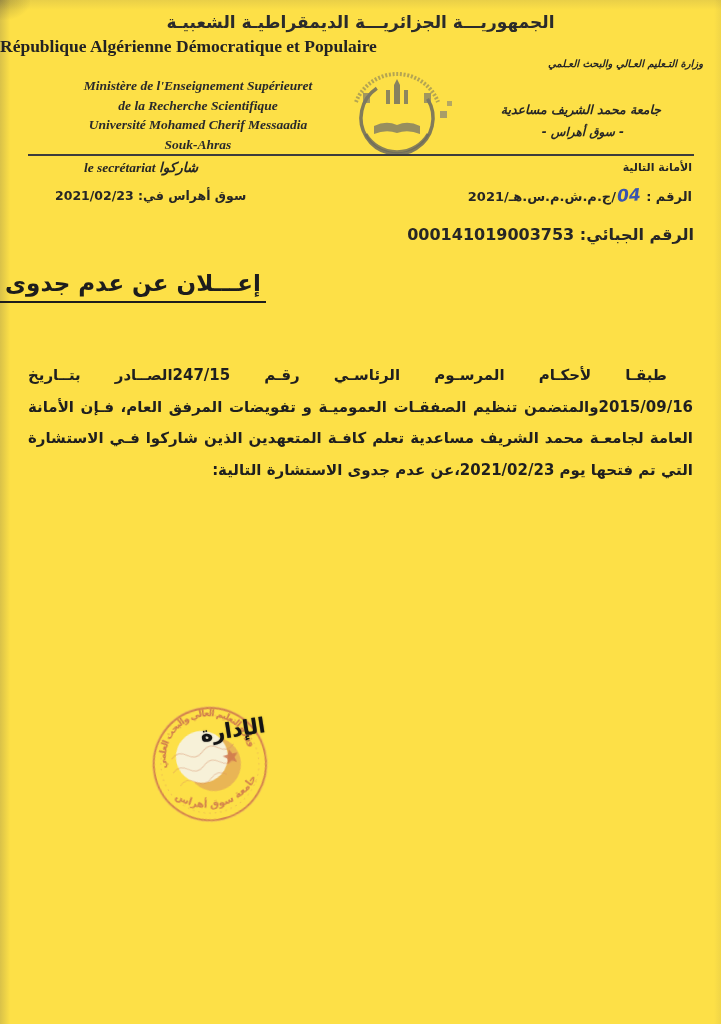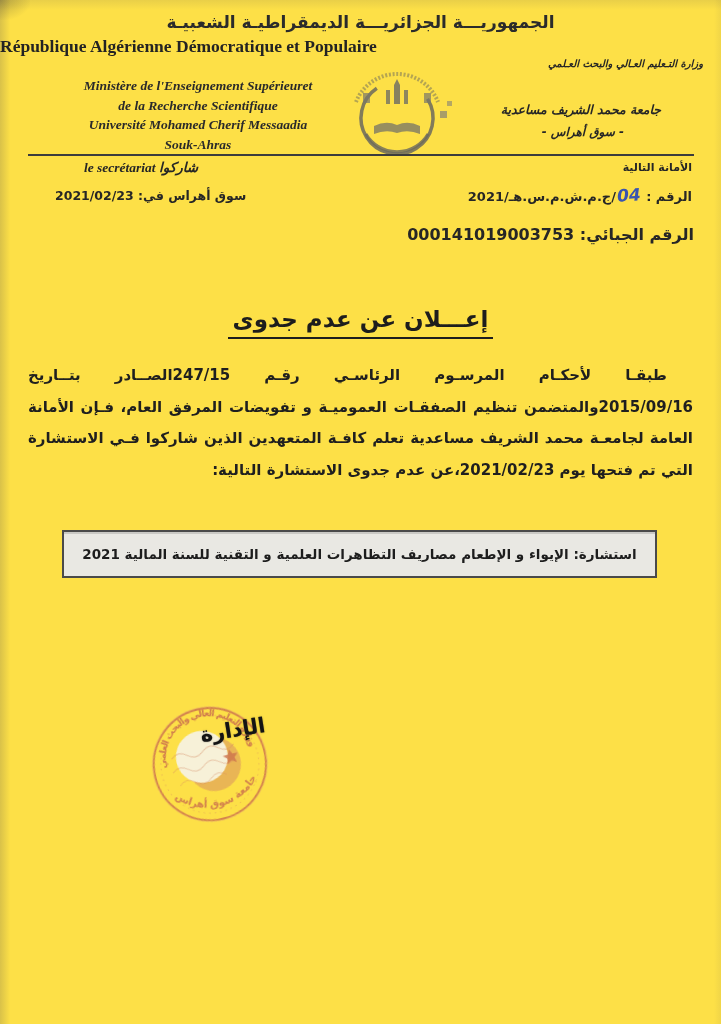--- a/index.html
+++ b/index.html
@@ -44,21 +44,21 @@
   .secretariat-fr { top:159px; left:84px; font-family:"Liberation Serif", serif;
                     font-style:italic; font-weight:bold; font-size:13.5px; }
   .secretariat-ar { top:161px; right:29px; font-size:11px; font-weight:bold; direction:rtl; }
 
   .place-date { top:188px; left:55px; font-size:12.5px; font-weight:bold; direction:rtl; }
   .ref-line   { top:185px; right:29px; font-size:13px; font-weight:bold; direction:rtl; }
   .ref-number { color:#3a55b0; font-size:17px; font-style:italic; font-weight:bold;
                 display:inline-block; transform:rotate(-4deg); padding:0 1px; }
   .tax-line   { top:225px; right:27px; font-size:16px; font-weight:bold; direction:rtl; }
 
-  .doc-title  { top:270px; left:0; width:100%; text-align:center; direction:rtl;margin-top:36px; }
+  .doc-title  { top:270px; left:0; width:100%; text-align:left; direction:rtl; }
   .doc-title span { font-size:23px; font-weight:bold; color:#1d1d1d;
                     border-bottom:2.5px solid #1d1d1d; padding:0 5px 5px; }
 
   .body-par { top:360px; left:28px; width:665px; direction:rtl; text-align:justify;
               font-size:15px; font-weight:bold; line-height:31.5px; color:#1f1f1f;
               text-indent:26px; }
 
   .notice-box { top:530px; left:62px; width:595px; height:48px;
                 background:#e9e8e3; border:2px solid #4a4a4a;
                 box-shadow: inset 0 2px 0 rgba(60,60,60,.18);
@@ -120,23 +120,20 @@
   <div class="abs place-date">سوق أهراس في: 2021/02/23</div>
   <div class="abs ref-line"><span>الرقم :</span> <span class="ref-number">04</span><span>/ج.م.ش.م.س.هـ/2021</span></div>
   <div class="abs tax-line"><span>الرقم الجبائي:</span> <span>000141019003753</span></div>
 
   <div class="abs doc-title">
     <span>إعـــلان عن عدم جدوى</span>
   </div>
 
   <div class="abs body-par">طبقـا لأحكـام المرسـوم الرئاسـي رقـم 247/15الصــادر بتــاريخ 2015/09/16والمتضمن تنظيم الصفقـات العموميـة و تفويضات المرفق العام، فـإن الأمانة العامة لجامعـة محمد الشريف مساعدية تعلم كافـة المتعهدين الذين شاركوا فـي الاستشارة التي تم فتحها يوم 2021/02/23،عن عدم جدوى الاستشارة التالية:</div>
 
-  <div class="abs notice-box">
-    <span>استشارة: الإيواء و الإطعام مصاريف التظاهرات العلمية و التقنية للسنة المالية 2021</span>
-  </div>
 
   <svg class="abs stamp-svg" viewBox="0 0 185 185">
     <g>
       <circle cx="92" cy="92" r="56" fill="none" stroke="#c4604f" stroke-width="1.8" opacity=".85"></circle>
       <circle cx="92" cy="92" r="57.5" fill="none" stroke="#d98c7c" stroke-width="1" opacity=".4"></circle>
       <circle cx="92" cy="92" r="49" fill="none" stroke="#cf7b6a" stroke-width="1" stroke-dasharray="1.5 4" opacity=".45"></circle>
       <defs>
         <path id="stamp-top-arc" d="M 50,96 A 43,43 0 1 1 134,96"></path>
         <path id="stamp-bottom-arc" d="M 40,100 A 56,56 0 0 0 144,100"></path>
       </defs>

